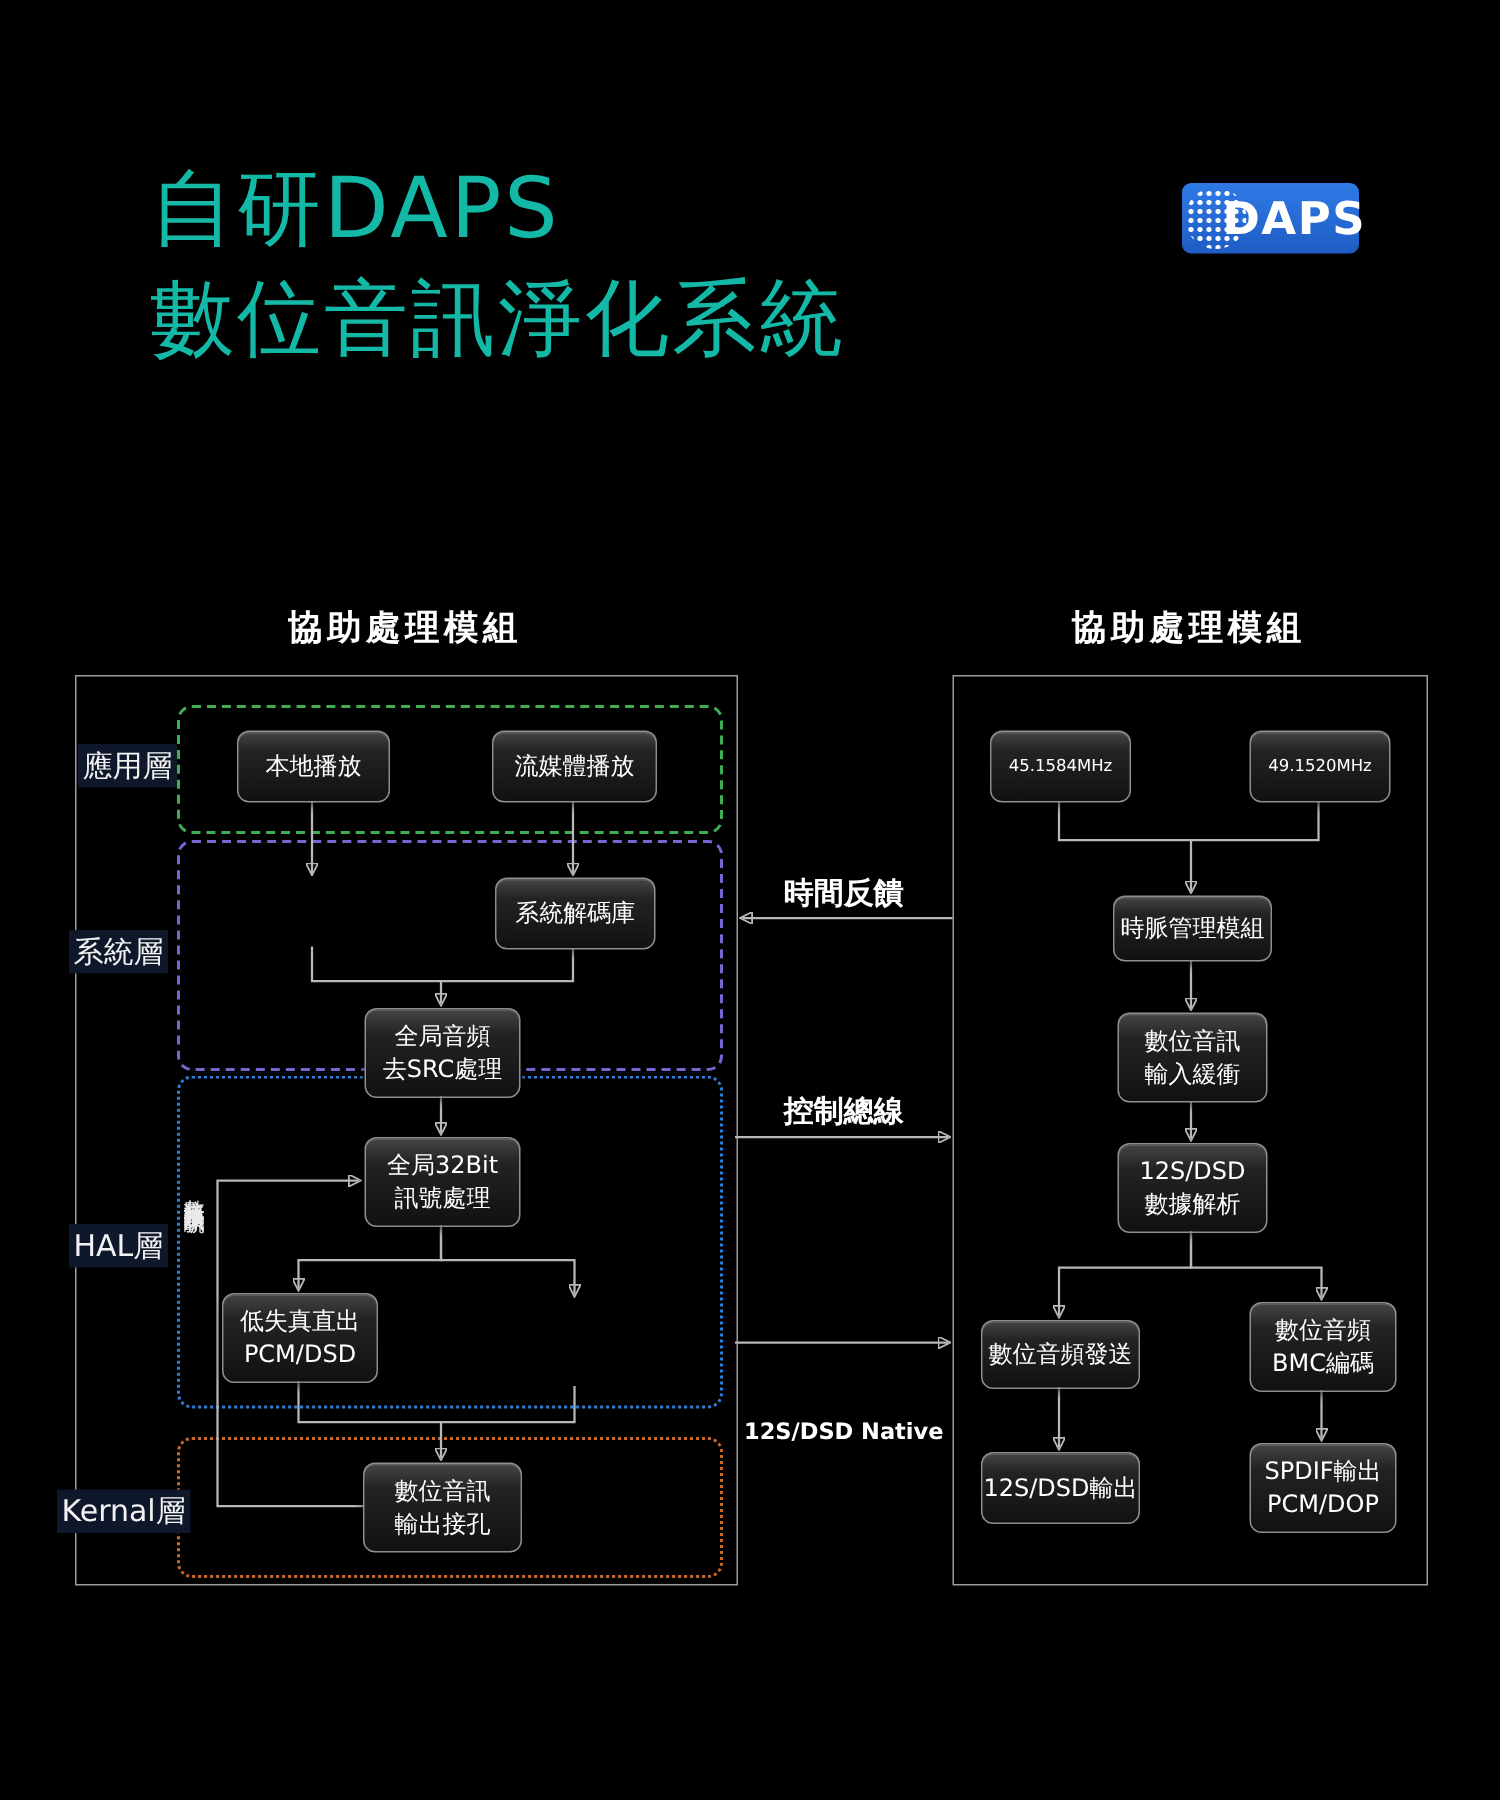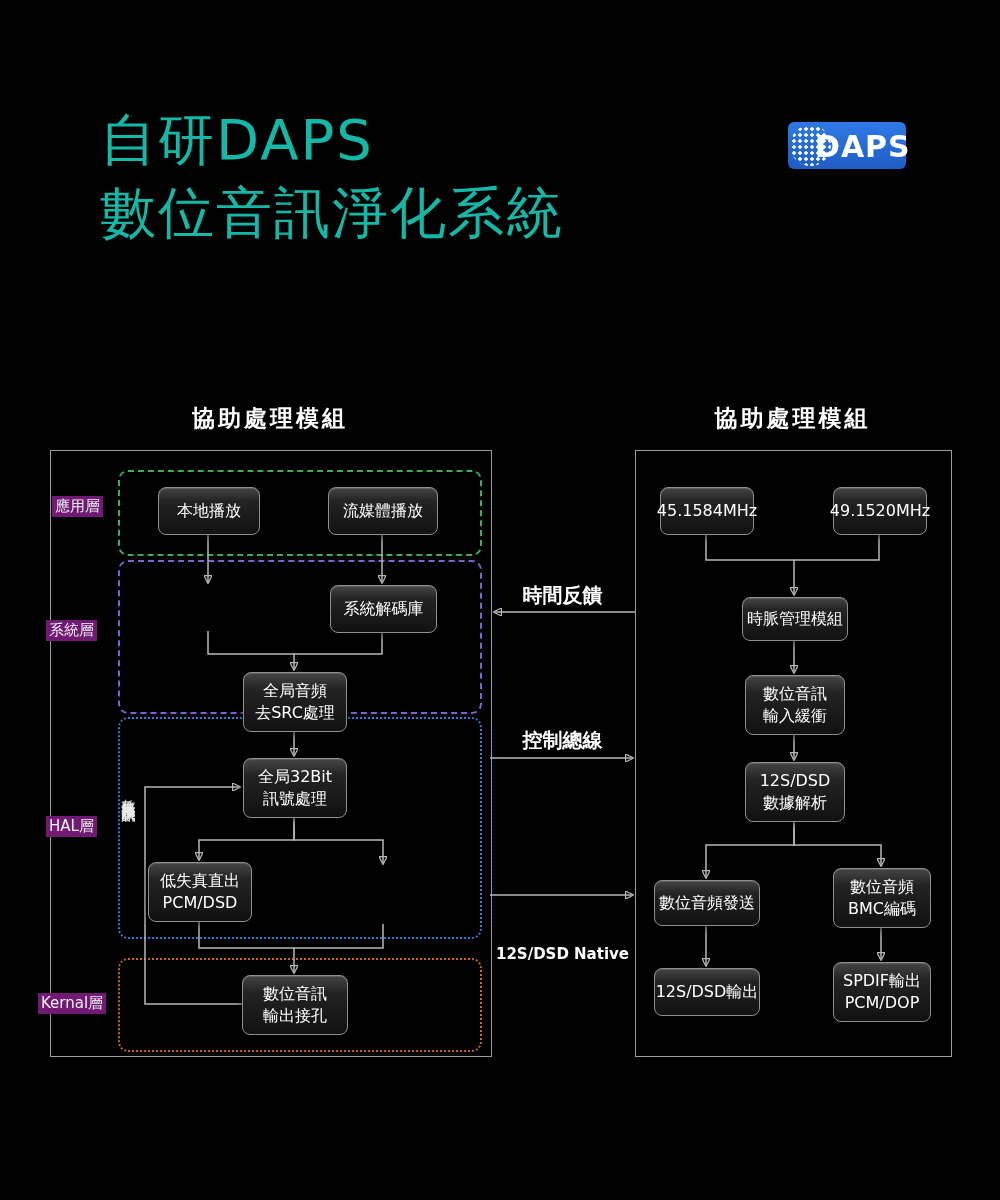--- a/index.html
+++ b/index.html
@@ -34,35 +34,35 @@
   
   .outer{position:absolute;border:1px solid #9c9c9c;background:transparent;}
   
   .group{position:absolute;border-radius:10px;z-index:1;}
   .g-green {border:2px dashed #3fae52;}
   .g-purple{border:2px dashed #7a63d2;}
   .g-blue  {border:2px dotted #2e7fd6;}
   .g-orange{border:2px dotted #c9692a;}
   
   .layer-label{
-    position:absolute;font-size:15px;color:#f2f2f2;background:#701a75;
+    position:absolute;font-size:20px;color:#f2f2f2;background:#0f172a;
     padding:1px 3px;z-index:6;white-space:nowrap;
   }
   
   .node{
     position:absolute;z-index:4;
     background:linear-gradient(180deg,#454545 0%,#232323 28%,#111 100%);
     border:1px solid #8f8f8f;border-radius:8px;
     display:flex;flex-direction:column;align-items:center;justify-content:center;
     font-size:16px;line-height:1.4;text-align:center;color:#fff;
     box-shadow:0 2px 6px rgba(0,0,0,.65), inset 0 1px 0 rgba(255,255,255,.14);
     white-space:nowrap;
   }
   .node .l{display:block;}
-  .small{font-size:16px;}
+  .small{font-size:11px;}
   
   .vtext{
     position:absolute;z-index:5;writing-mode:vertical-rl;text-orientation:upright;
     font-size:14px;color:#eaeaea;letter-spacing:1px;line-height:1;
   }
   
   .conn-label{
     position:absolute;left:490px;width:145px;text-align:center;
     font-size:20px;font-weight:700;color:#fff;z-index:5;white-space:nowrap;
   }

